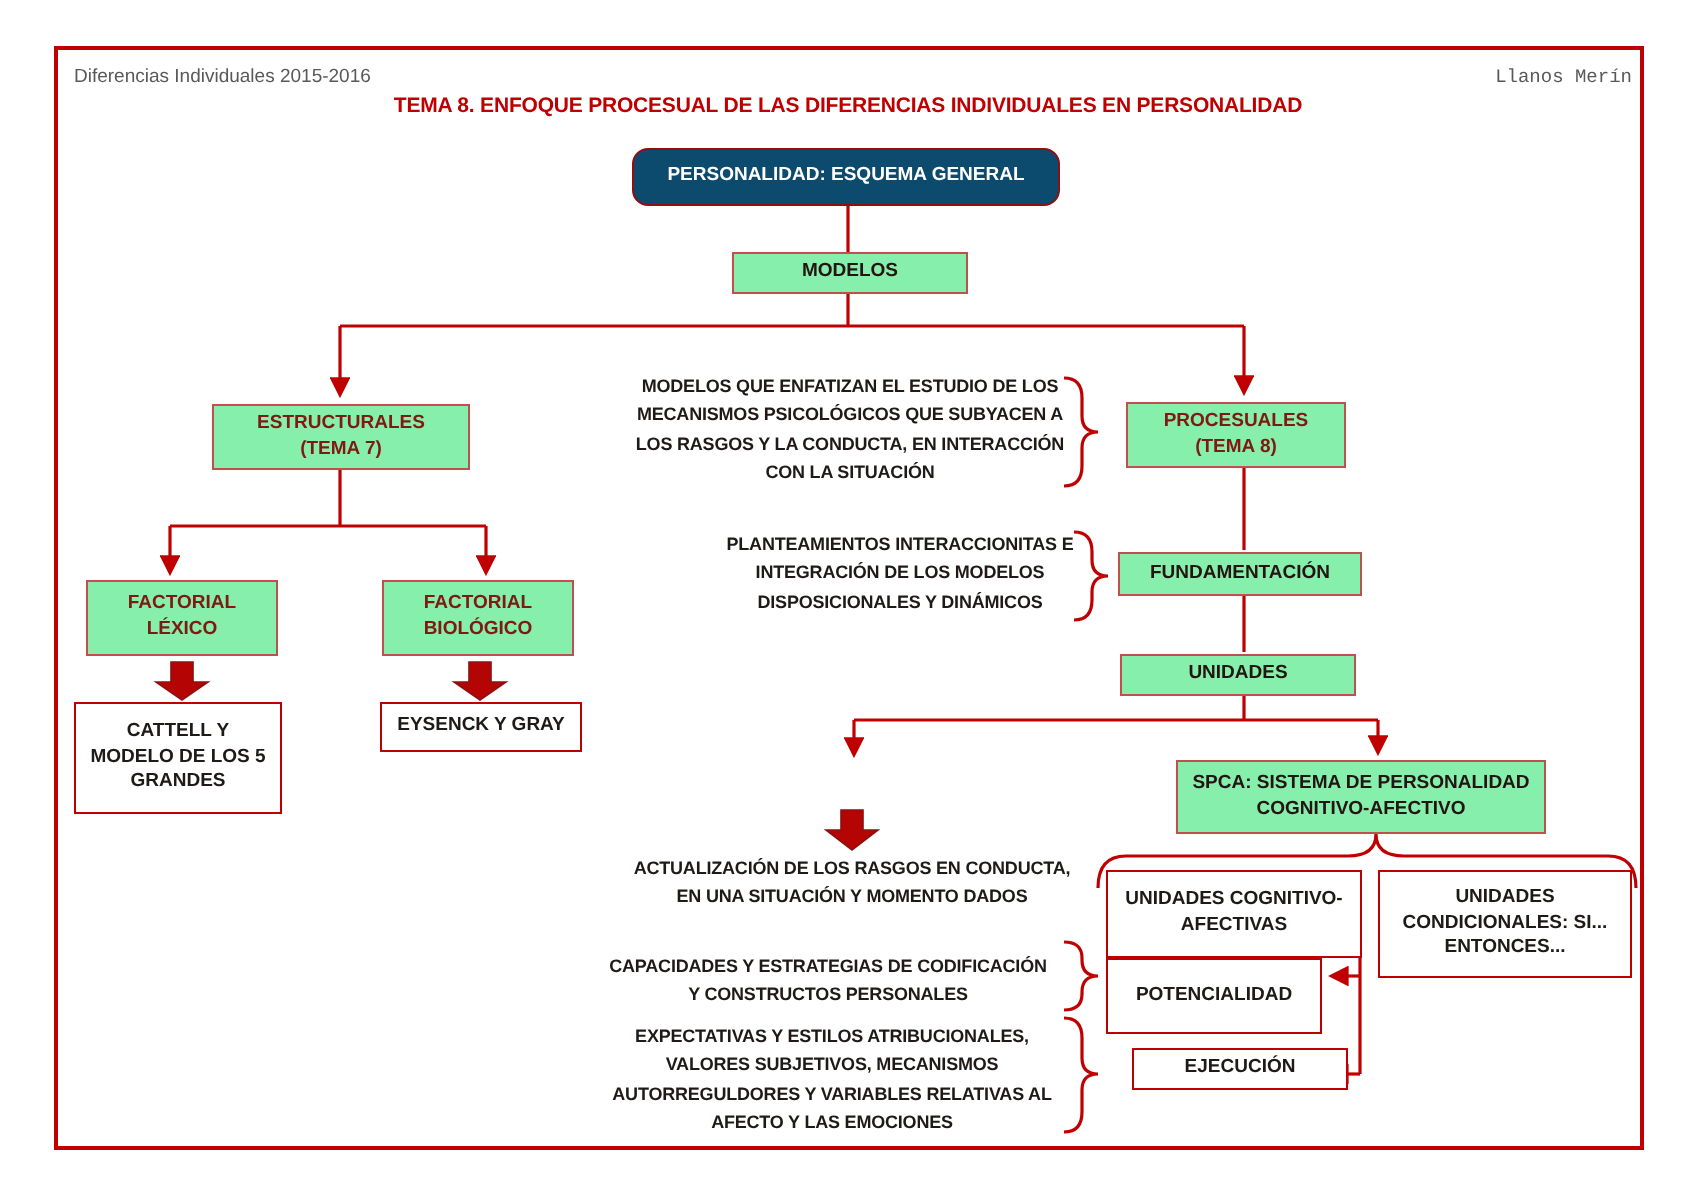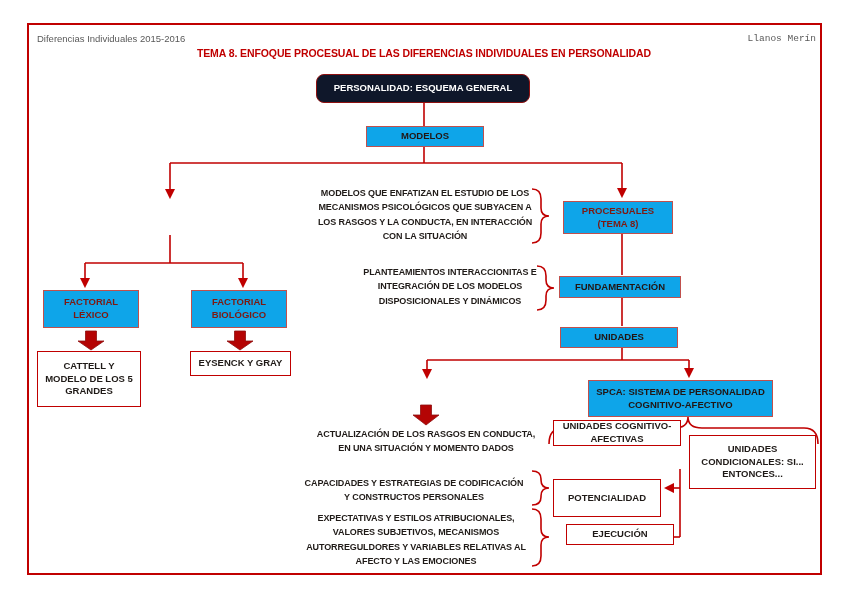--- a/index.html
+++ b/index.html
@@ -8,42 +8,42 @@
   .slide-border{position:absolute;left:27px;top:23px;width:791px;height:548px;
         border:2px solid #c00000;background:transparent;}
   .hdr-small{position:absolute;font-size:9.5px;color:#595959;letter-spacing:0;text-align:right;}
   .hdr-course{left:37px;top:33px;}
   .hdr-author{right:32px;top:33px;text-align:right;font-family:Liberation Mono, monospace;}
   .title{position:absolute;left:0;right:0;top:47px;text-align:center;
         font-size:10.5px;font-weight:700;color:#c00000;letter-spacing:-0.1px;}
   .node{position:absolute;display:flex;align-items:center;justify-content:center;
         text-align:center;font-weight:700;white-space:pre-line;line-height:1.35;
         box-sizing:border-box;z-index:3;}
-  .pink{background:#0ea5e9;border:1.4px solid #c0504d;color:#231512;font-size:9.5px;}
+  .pink{background:#86efac;border:1.4px solid #c0504d;color:#231512;font-size:9.5px;}
   .t-red{color:#7d1a12;}
-  .darkbox{background:#0f172a;border:1.6px solid #8e1010;border-radius:8px;
+  .darkbox{background:#0c4a6e;border:1.6px solid #8e1010;border-radius:8px;
         color:#ffffff;font-size:9.5px;}
   .whitebox{background:#ffffff;border:1.6px solid #c00000;color:#1f1a17;font-size:9.5px;}
   .ann{position:absolute;text-align:center;font-size:9px;font-weight:600;color:#1f1a17;
         line-height:14.4px;white-space:pre-line;letter-spacing:-0.1px;z-index:2;}
   svg.connectors{position:absolute;left:0;top:0;z-index:1;}
   
   .n-personalidad{left:316px;top:74px;width:214px;height:29px;}
   .n-modelos{left:366px;top:126px;width:118px;height:21px;}
   .n-estructurales{left:106px;top:202px;width:129px;height:33px;}
   .n-procesuales{left:563px;top:201px;width:110px;height:33px;}
   .n-fundamentacion{left:559px;top:276px;width:122px;height:22px;}
   .n-unidades{left:560px;top:327px;width:118px;height:21px;}
   .n-estado{left:378px;top:381px;width:100px;height:22px;}
   .n-spca{left:588px;top:380px;width:185px;height:37px;}
   .n-flex{left:43px;top:290px;width:96px;height:38px;}
   .n-fbio{left:191px;top:290px;width:96px;height:38px;}
   .n-cattell{left:37px;top:351px;width:104px;height:56px;}
   .n-eysenck{left:190px;top:351px;width:101px;height:25px;}
-  .n-uca{left:553px;top:420px;width:128px;height:26px;}
+  .n-uca{left:553px;top:435px;width:128px;height:44px;}
   .n-ucond{left:689px;top:435px;width:127px;height:54px;}
   .n-pot{left:553px;top:479px;width:108px;height:38px;}
   .n-eje{left:553px;top:524px;width:108px;height:21px;margin-left:13px;}
   
   .ann-a{left:303px;top:186px;width:244px;}
   .ann-b{left:352px;top:265px;width:196px;}
   .ann-c{left:298px;top:427px;width:256px;}
   .ann-d{left:291px;top:476px;width:246px;}
   .ann-e{left:291px;top:511px;width:250px;}
 </style>
@@ -94,20 +94,24 @@
       <polygon points="234.5,331 245.5,331 245.5,341 253,341 240,350 227,341 234.5,341"></polygon>
       <polygon points="420.5,405 431.5,405 431.5,415 439,415 426,425 413,415 420.5,415"></polygon>
     </g>
   </svg>
 
   <div class="node darkbox n-personalidad">
     <span>PERSONALIDAD: ESQUEMA GENERAL</span>
   </div>
   <div class="node pink n-modelos">
     <span>MODELOS</span>
+  </div>
+  <div class="node pink t-red n-estructurales">
+    <span>ESTRUCTURALES
+(TEMA 7)</span>
   </div>
   <div class="node pink t-red n-procesuales">
     <span>PROCESUALES
 (TEMA 8)</span>
   </div>
   <div class="node pink n-fundamentacion">
     <span>FUNDAMENTACIÓN</span>
   </div>
   <div class="node pink n-unidades">
     <span>UNIDADES</span>

